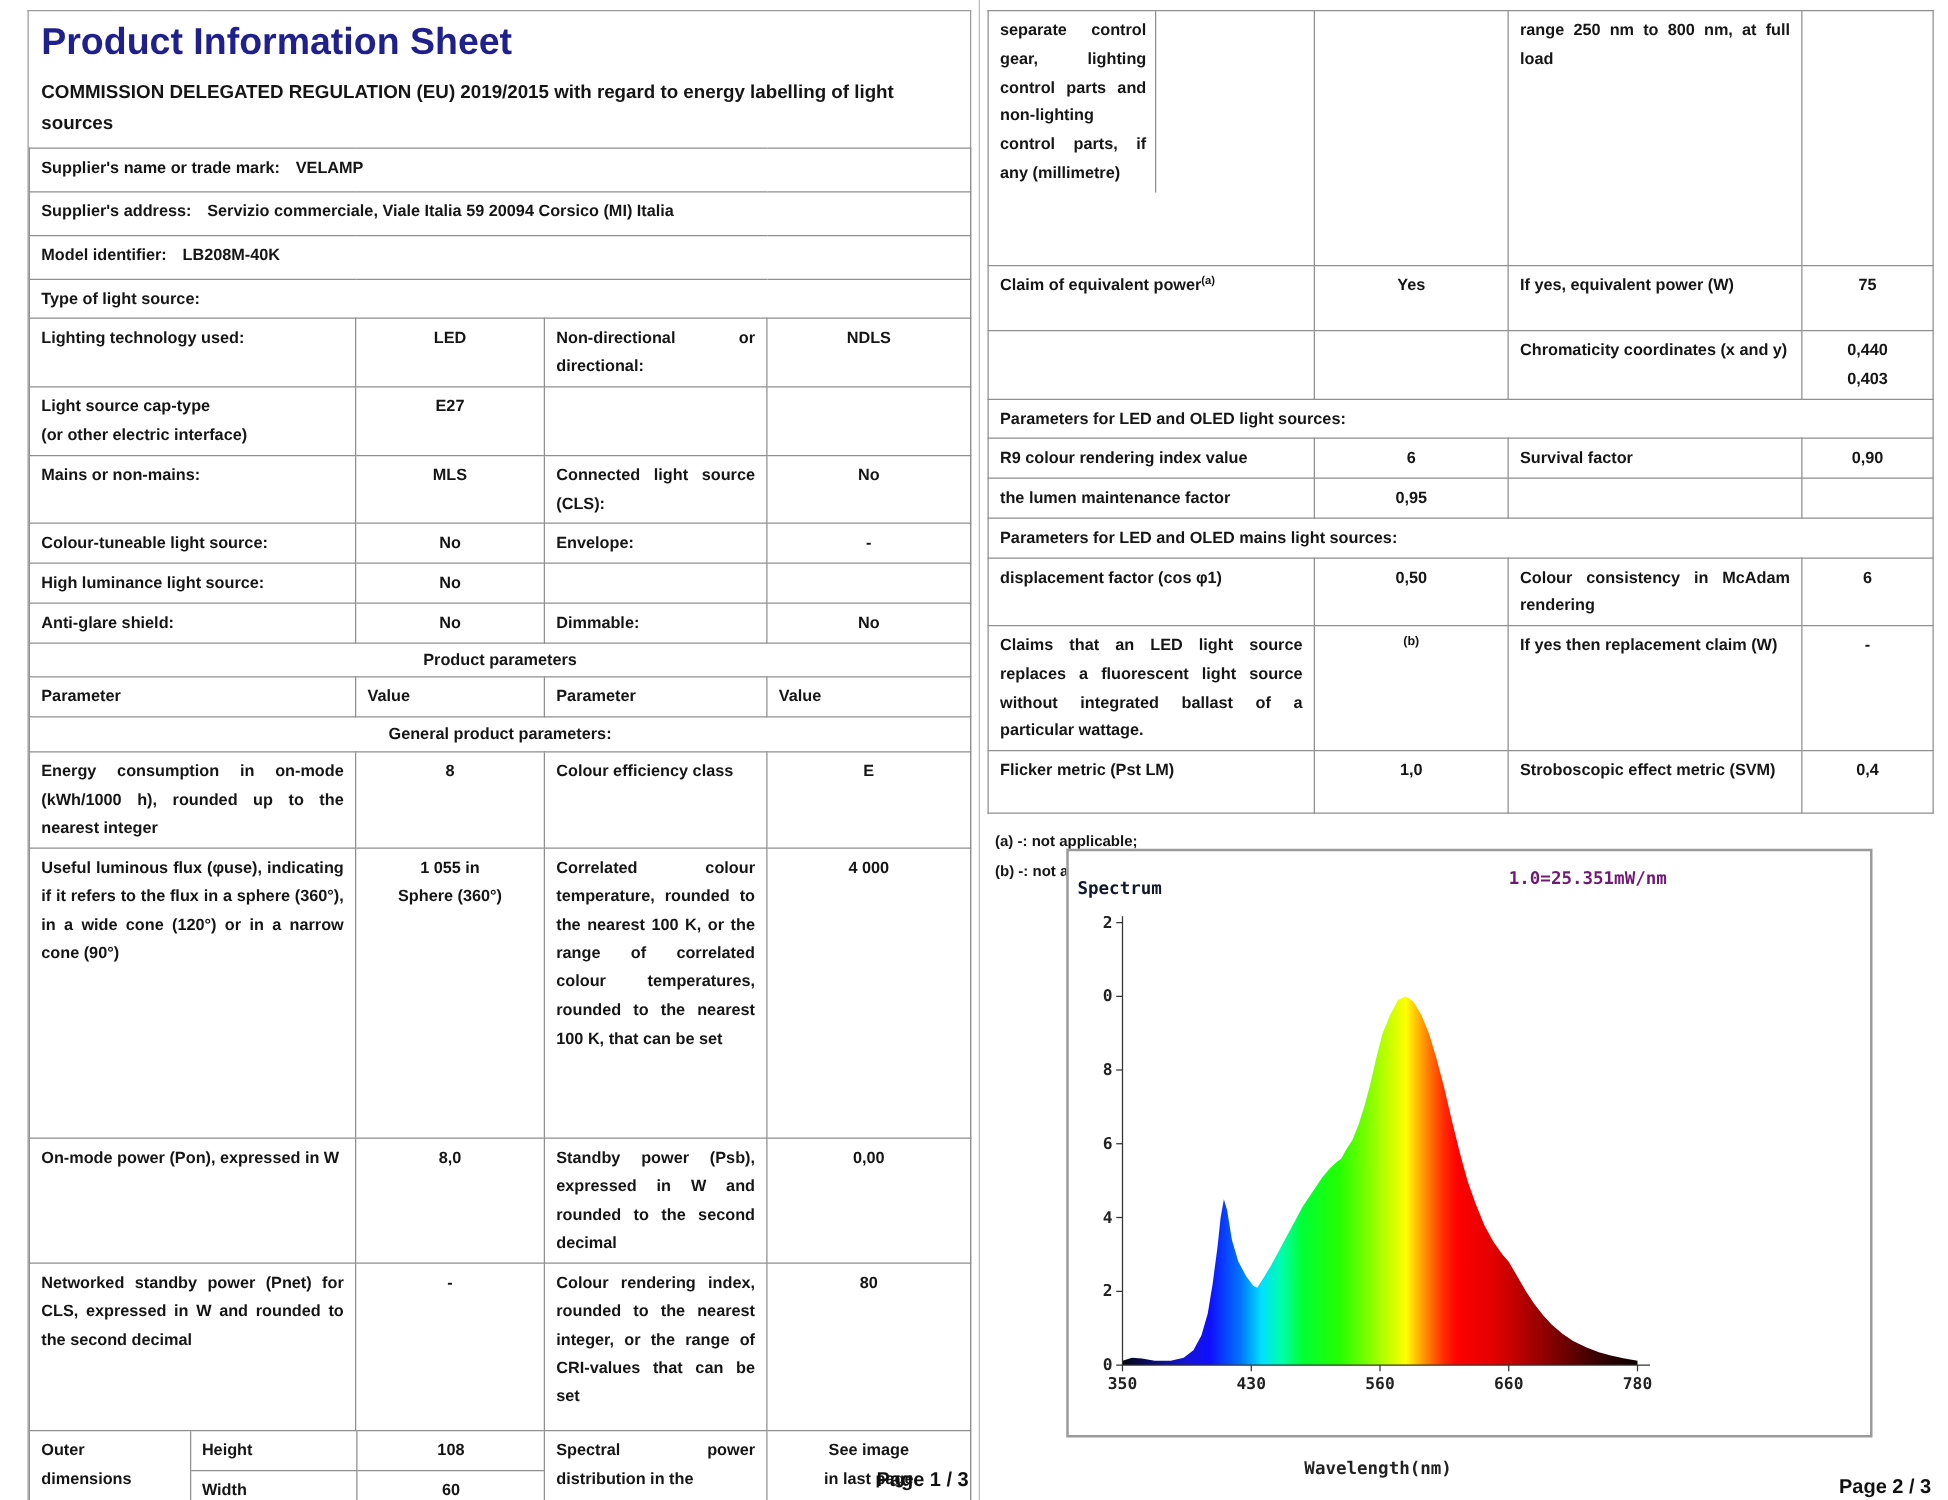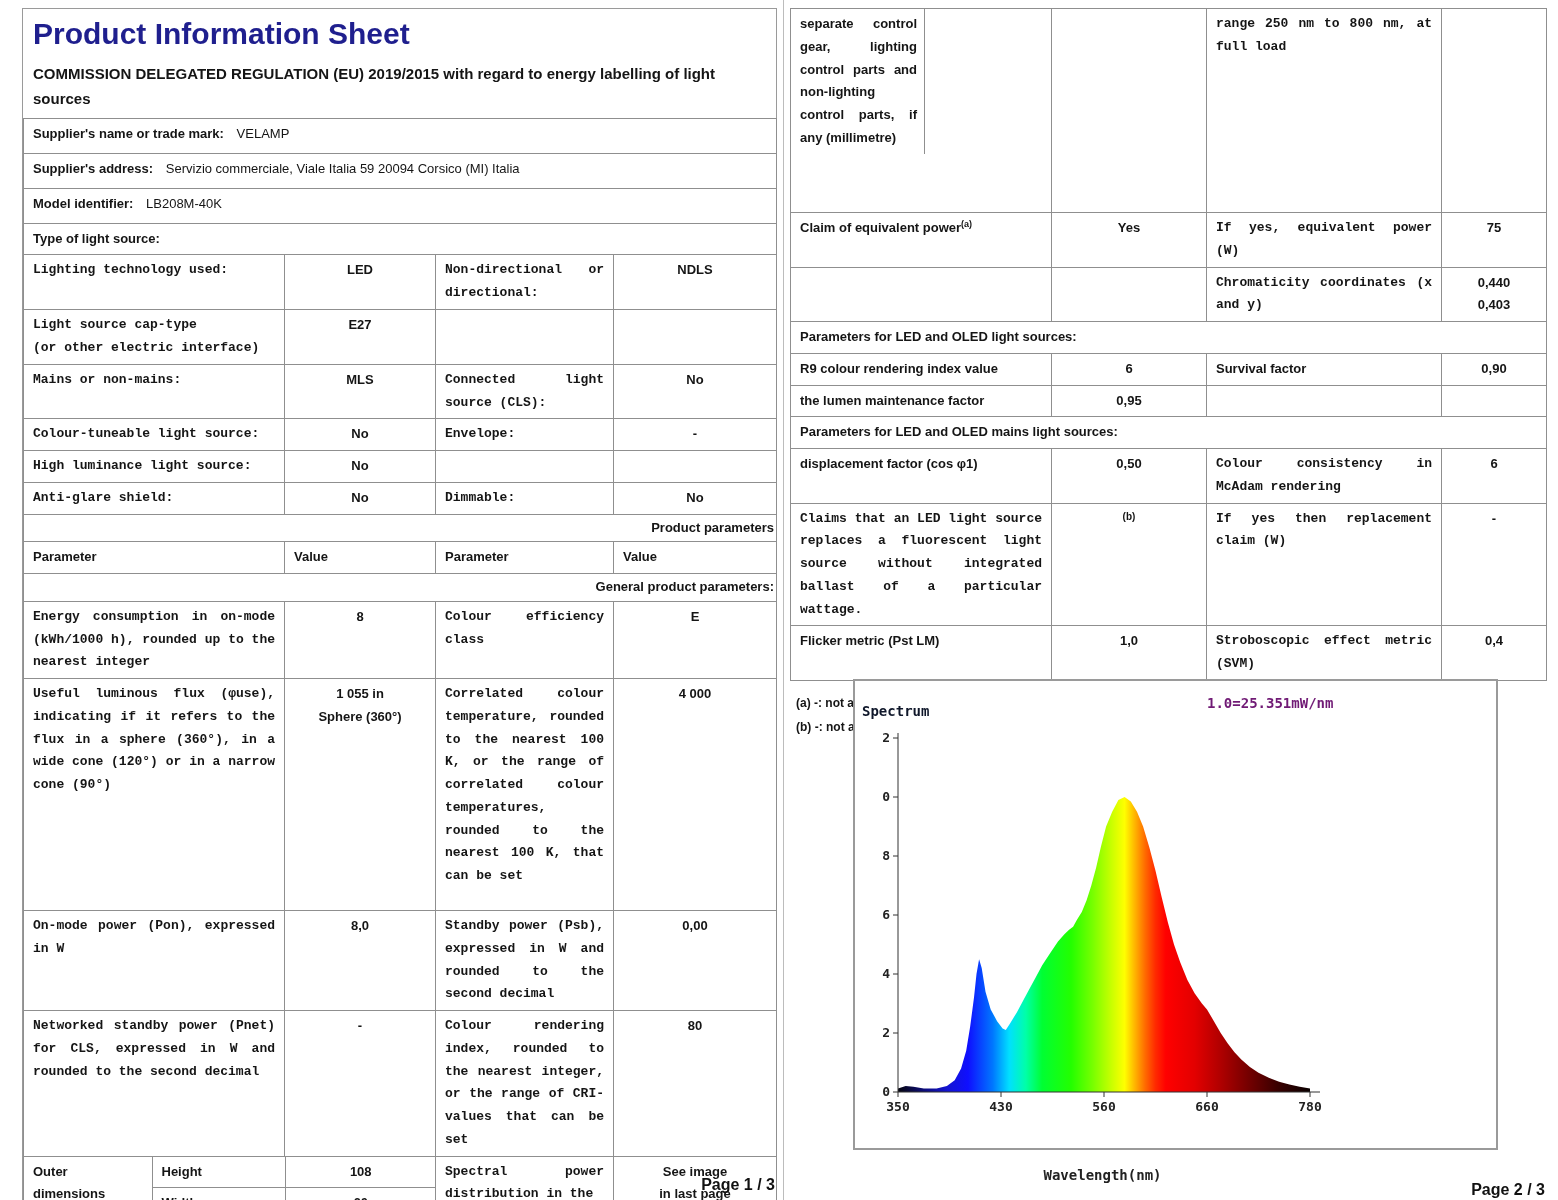--- a/index.html
+++ b/index.html
@@ -10,27 +10,27 @@
   #page2{left:790px;top:8px;width:756px;height:1160px;}
   #divider{position:absolute;left:783px;top:0;width:1px;height:1200px;background:#bcbcbc;}
 
   .title-block{padding:8px 10px 6px 10px;}
   h1{margin:0;font-size:30px;line-height:1.1;color:#1f1f8e;font-weight:bold;letter-spacing:0;}
   .subtitle{margin-top:12px;font-size:15px;font-weight:bold;line-height:1.65;width:730px;}
 
   table{border-collapse:collapse;table-layout:fixed;width:100%;}
   td{border:1px solid #8f8f8f;vertical-align:top;padding:4px 9px;
      font-size:13px;font-weight:bold;line-height:1.75;word-wrap:break-word;}
-  .j{text-align:justify;font-family:Liberation Mono, monospace;}
+  .j{text-align:justify;}
   .c{text-align:center;}
   .pre{white-space:pre-line;}
   .inline-label{font-weight:bold;}
-  .inline-value{font-weight:normal;margin-left:9px;text-align:center;}
+  .inline-value{font-weight:bold;margin-left:9px;text-align:center;}
   .sechdr{text-align:left;}
-  .titlerow{text-align:right;padding:2px;margin-left:11px;}
+  .titlerow{text-align:center;padding:2px;margin-left:11px;}
   .sup{font-size:9px;vertical-align:top;}
 
   .nested{width:100%;}
   .nested td{border:none;}
   .nested td.rb{border-right:1px solid #8f8f8f;}
   .nested td.bb{border-bottom:1px solid #8f8f8f;}
 
   .footnotes{padding:10px 6px 0 6px;font-size:12px;font-weight:bold;line-height:2.0;}
 
   #chart-frame{position:absolute;left:63px;top:671px;width:641px;height:467px;

